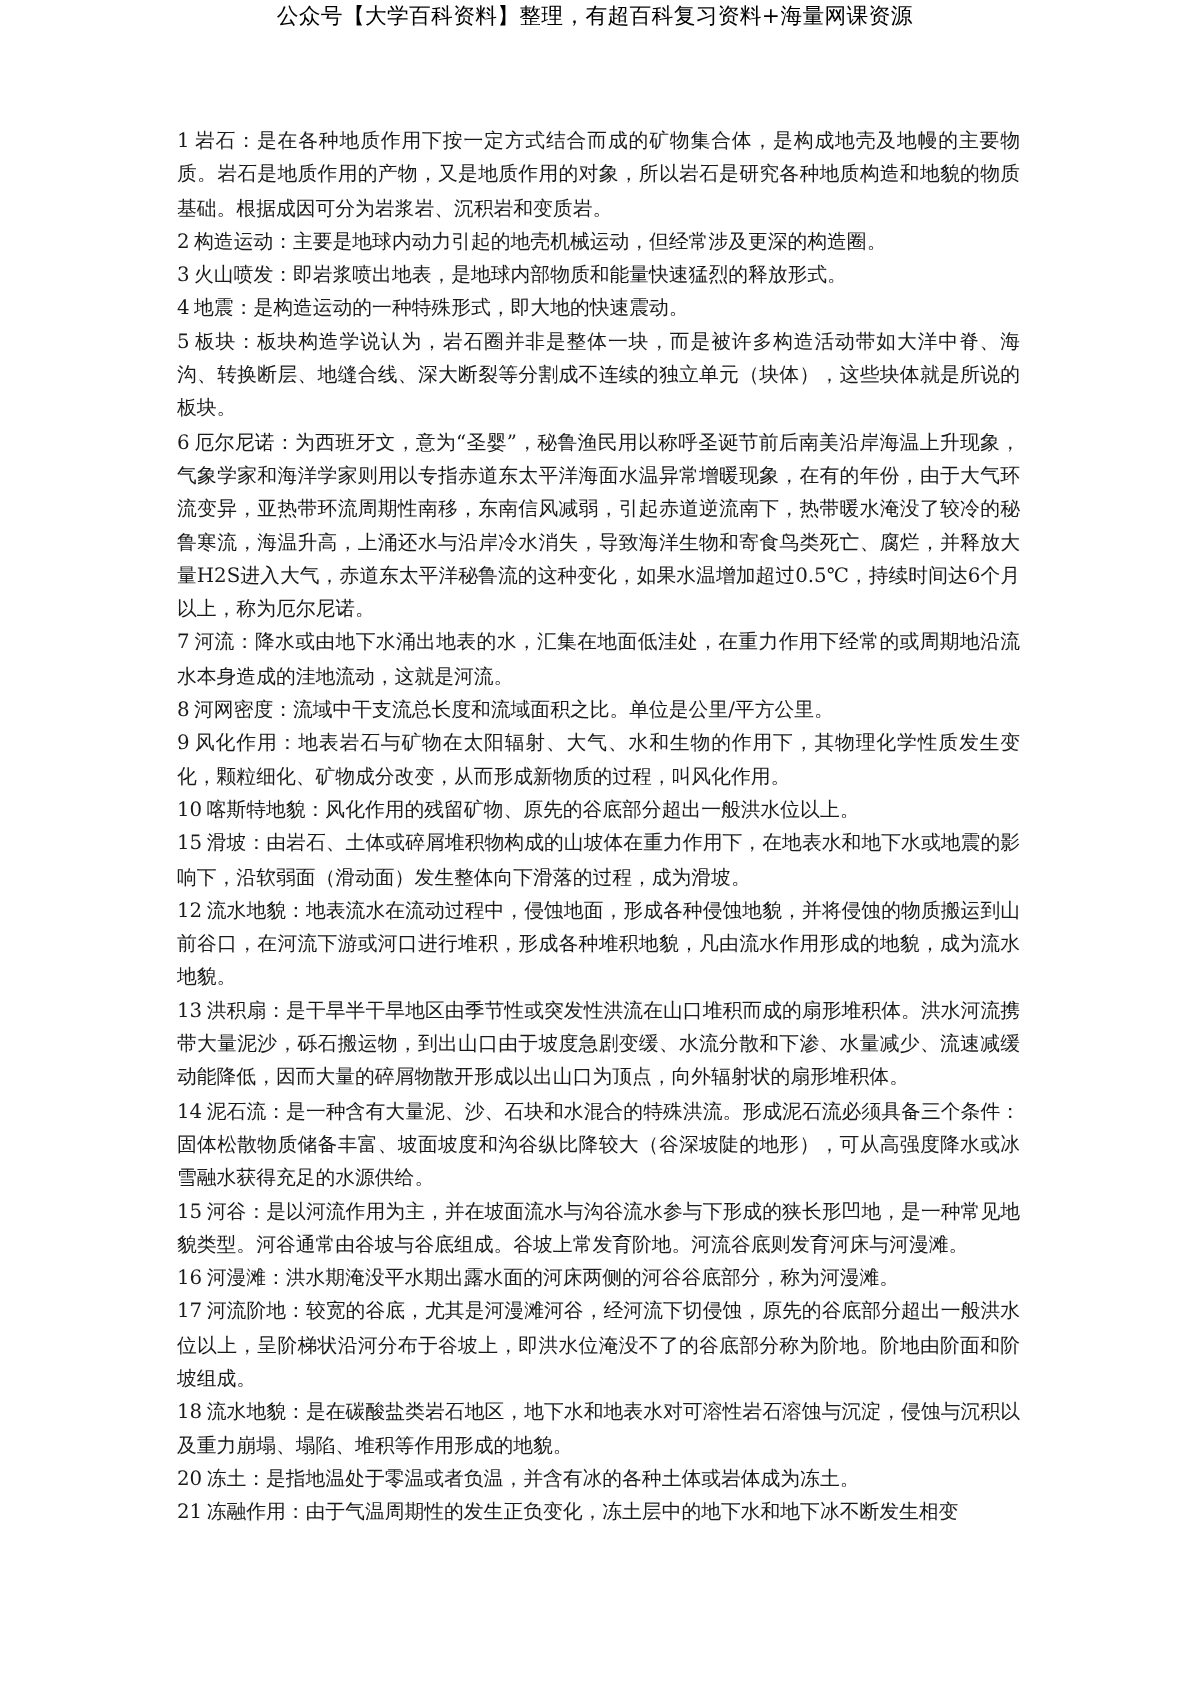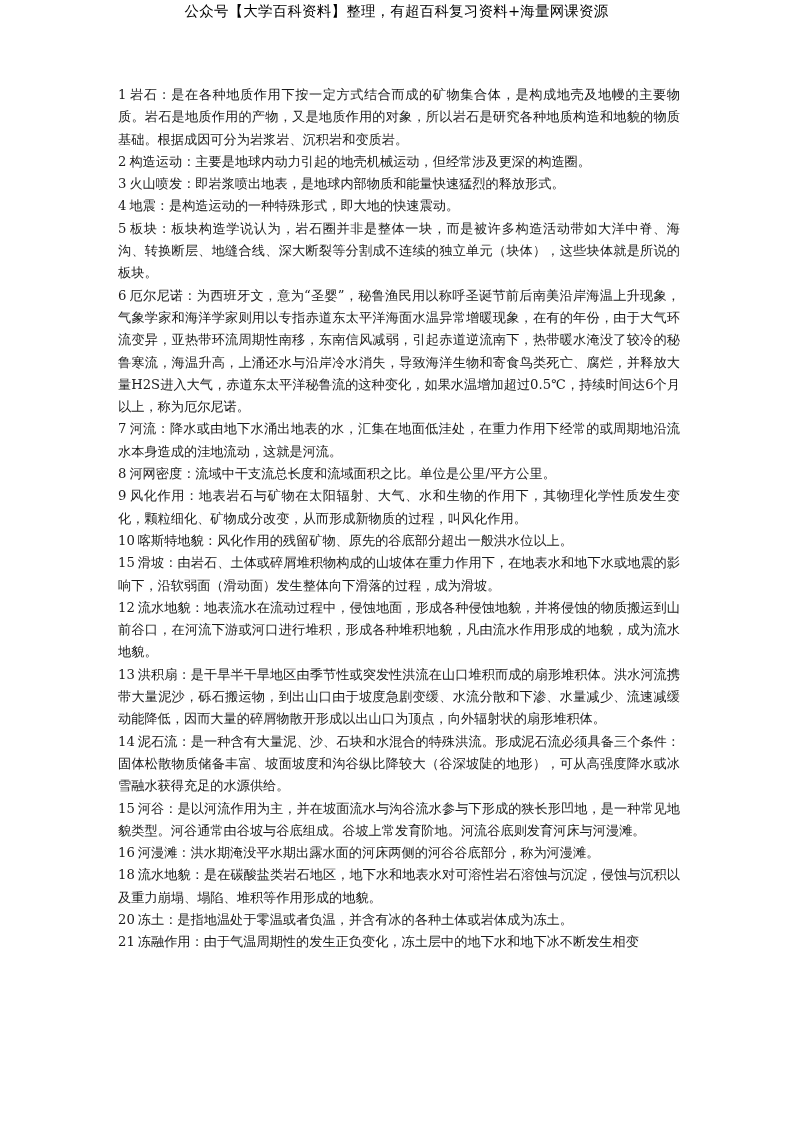--- a/index.html
+++ b/index.html
@@ -58,16 +58,17 @@
   <p class="entry"><span class="num">7</span><span>河流</span><span>：</span><span>降水或由地下水涌出地表的水，汇集在地面低洼处，在重力作用下经常的或周期地沿流水本身造成的洼地流动，这就是河流。</span></p>
   <p class="entry"><span class="num">8</span><span>河网密度</span><span>：</span><span>流域中干支流总长度和流域面积之比。单位是公里/平方公里。</span></p>
   <p class="entry"><span class="num">9</span><span>风化作用</span><span>：</span><span>地表岩石与矿物在太阳辐射、大气、水和生物的作用下，其物理化学性质发生变化，颗粒细化、矿物成分改变，从而形成新物质的过程，叫风化作用。</span></p>
   <p class="entry"><span class="num">10</span><span>喀斯特地貌</span><span>：</span><span>风化作用的残留矿物、原先的谷底部分超出一般洪水位以上。</span></p>
   <p class="entry"><span class="num">15</span><span>滑坡</span><span>：</span><span>由岩石、土体或碎屑堆积物构成的山坡体在重力作用下，在地表水和地下水或地震的影响下，沿软弱面（滑动面）发生整体向下滑落的过程，成为滑坡。</span></p>
   <p class="entry"><span class="num">12</span><span>流水地貌</span><span>：</span><span>地表流水在流动过程中，侵蚀地面，形成各种侵蚀地貌，并将侵蚀的物质搬运到山前谷口，在河流下游或河口进行堆积，形成各种堆积地貌，凡由流水作用形成的地貌，成为流水地貌。</span></p>
   <p class="entry"><span class="num">13</span><span>洪积扇</span><span>：</span><span>是干旱半干旱地区由季节性或突发性洪流在山口堆积而成的扇形堆积体。洪水河流携带大量泥沙，砾石搬运物，到出山口由于坡度急剧变缓、水流分散和下渗、水量减少、流速减缓动能降低，因而大量的碎屑物散开形成以出山口为顶点，向外辐射状的扇形堆积体。</span></p>
   <p class="entry"><span class="num">14</span><span>泥石流</span><span>：</span><span>是一种含有大量泥、沙、石块和水混合的特殊洪流。形成泥石流必须具备三个条件：固体松散物质储备丰富、坡面坡度和沟谷纵比降较大（谷深坡陡的地形），可从高强度降水或冰雪融水获得充足的水源供给。</span></p>
   <p class="entry"><span class="num">15</span><span>河谷</span><span>：</span><span>是以河流作用为主，并在坡面流水与沟谷流水参与下形成的狭长形凹地，是一种常见地貌类型。河谷通常由谷坡与谷底组成。谷坡上常发育阶地。河流谷底则发育河床与河漫滩。</span></p>
   <p class="entry"><span class="num">16</span><span>河漫滩</span><span>：</span><span>洪水期淹没平水期出露水面的河床两侧的河谷谷底部分，称为河漫滩。</span></p>
+  <p class="entry"><span class="num">17</span><span>河流阶地</span><span>：</span><span>较宽的谷底，尤其是河漫滩河谷，经河流下切侵蚀，原先的谷底部分超出一般洪水位以上，呈阶梯状沿河分布于谷坡上，即洪水位淹没不了的谷底部分称为阶地。阶地由阶面和阶坡组成。</span></p>
   <p class="entry"><span class="num">18</span><span>流水地貌</span><span>：</span><span>是在碳酸盐类岩石地区，地下水和地表水对可溶性岩石溶蚀与沉淀，侵蚀与沉积以及重力崩塌、塌陷、堆积等作用形成的地貌。</span></p>
   <p class="entry"><span class="num">20</span><span>冻土</span><span>：</span><span>是指地温处于零温或者负温，并含有冰的各种土体或岩体成为冻土。</span></p>
   <p class="entry"><span class="num">21</span><span>冻融作用</span><span>：</span><span>由于气温周期性的发生正负变化，冻土层中的地下水和地下冰不断发生相变</span></p>
 </div>
 
 </body></html>

